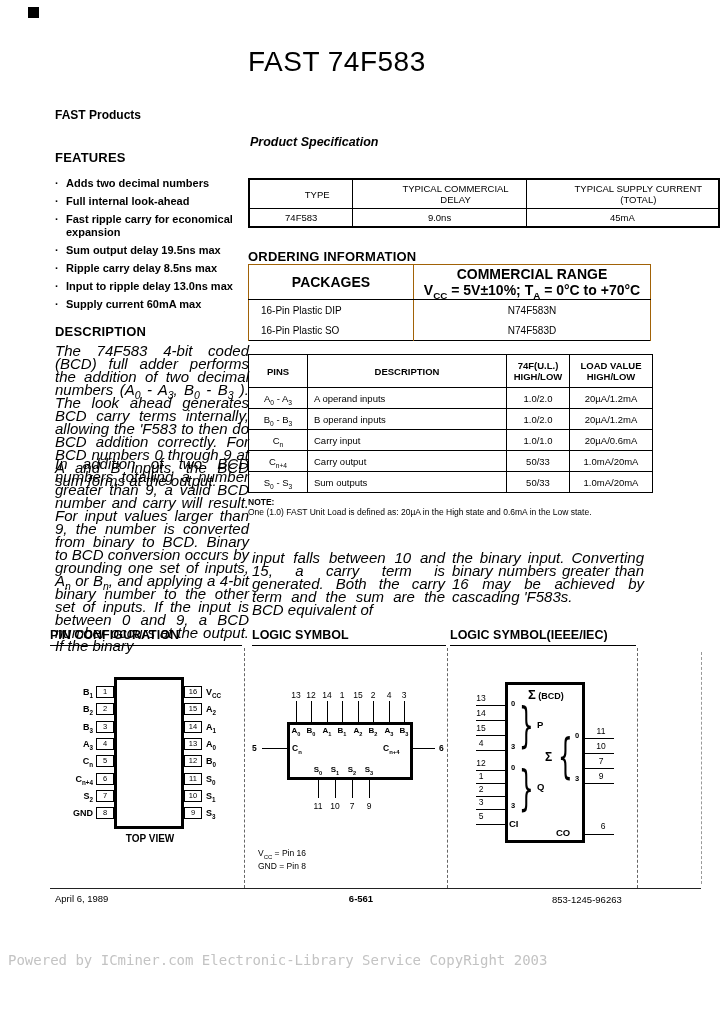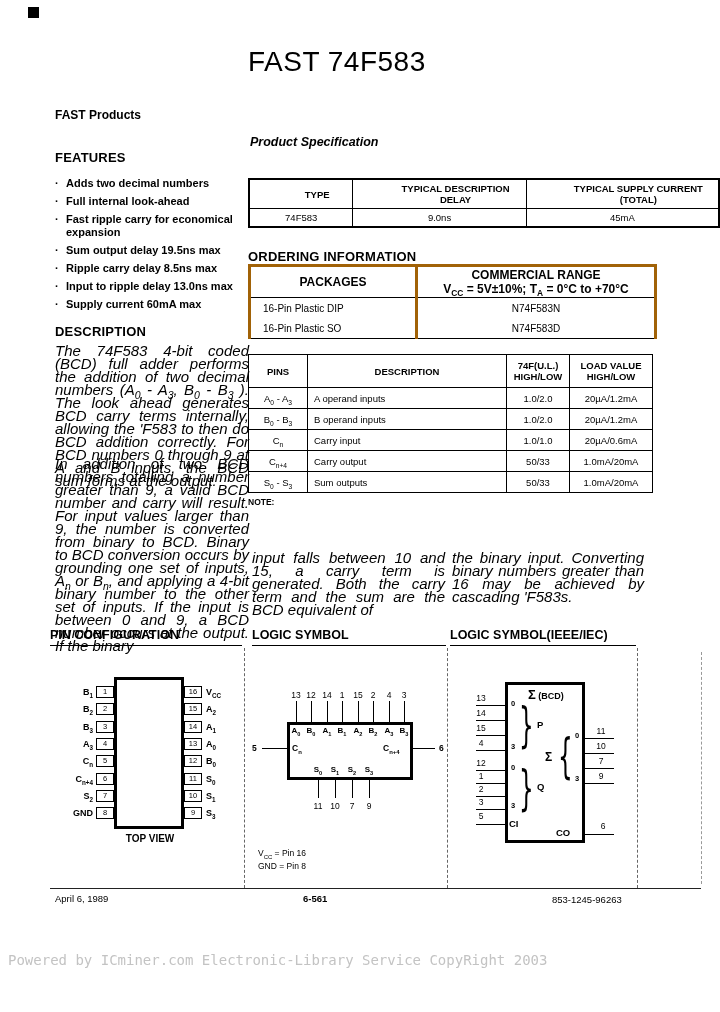--- a/index.html
+++ b/index.html
@@ -17,25 +17,25 @@
   .h-section{font-size:13px;font-weight:bold;letter-spacing:0.2px;}
   .features-head{left:55px;top:150px;}
   .features{left:55px;top:177px;width:202px;}
   .feat-item{display:flex;font-size:11px;font-weight:bold;line-height:13px;margin-bottom:5px;}
   .feat-bullet{width:11px;flex:0 0 11px;}
   
   table{border-collapse:collapse;}
   .t1{left:248px;top:178px;}
   .t1 th,.t1 td{border:1px solid #000;font-size:9.5px;text-align:center;padding:1px 2px;}
   .t1 table,.t1{border:2px solid #000;}
-  .t1 th{height:26px;font-weight:bold;padding-left:34px;}
+  .t1 th{height:26px;font-weight:normal;padding-left:34px;}
   .t1 td{height:15px;margin-left:33px;}
   .ord-head{left:248px;top:249px;}
   .t2{left:248px;top:264px;}
-  .t2 th,.t2 td{border:3px solid #a16207;font-size:12px;padding:1px 3px;}
+  .t2 th,.t2 td{border:1px solid #a16207;font-size:14px;padding:1px 3px;}
   .t2{border:1.5px solid #000;}
   .t2 th{height:27px;font-weight:bold;text-align:center;}
   .t2 td{height:18px;}
   .t2 td.pkg{text-align:left;padding-left:12px;border-bottom:none;border-top:none;font-size:10px;}
   .t2 td.part{text-align:center;border-bottom:none;border-top:none;font-size:10px;}
   .t2 tr.hdr th{border-bottom:1px solid #000;}
   .fan-head{left:250px;top:355px;}
   .t3{left:248px;top:354px;}
   .t3 th,.t3 td{border:1px solid #000;font-size:9.5px;padding:1px 3px;}
   .t3{border:1.5px solid #000;}
@@ -79,21 +79,21 @@
   .ie-head{left:528px;top:687px;font-size:9px;font-weight:bold;}
   .ie-head .sg{font-size:13px;}
   .ie-num{position:absolute;width:22px;font-size:8.5px;text-align:center;}
   .ie-digit{position:absolute;font-size:7.5px;font-weight:bold;}
   .ie-glab{position:absolute;font-size:9.5px;font-weight:bold;}
   .brace{position:absolute;font-size:42px;font-family:"DejaVu Sans",sans-serif;
          transform:scale(0.55,1.15);transform-origin:left top;line-height:48px;}
   
   .foot{font-size:9.5px;}
   .f-date{left:55px;top:893px;}
-  .f-page{left:303px;top:893px;width:90px;font-weight:bold;}
+  .f-page{left:316px;top:893px;width:90px;text-align:center;font-weight:bold;}
   .f-doc{left:552px;top:894px;}
   .watermark{left:8px;top:952px;font-family:"DejaVu Sans Mono",monospace;font-size:14px;
              color:#c3c3c3;letter-spacing:0px;white-space:nowrap;}
 </style>
 </head>
 <body>
 
 <div id="page">
 
   <div class="abs corner-mark"></div>
@@ -131,21 +131,21 @@
     <div class="feat-item">
         <span class="feat-bullet">·</span>
         <span>Supply current 60mA max</span>
       </div>
   </div>
 
   <table class="abs t1">
     <tbody>
         <tr>
       <th style="width:72px">TYPE</th>
-      <th style="width:146px">TYPICAL DESCRIPTION DELAY</th>
+      <th style="width:146px">TYPICAL COMMERCIAL DELAY</th>
       <th style="width:170px">TYPICAL SUPPLY CURRENT (TOTAL)</th>
     </tr>
     <tr>
       <td>74F583</td>
       <td>9.0ns</td>
       <td>45mA</td>
     </tr>
   </tbody>
     </table>
 
@@ -204,20 +204,21 @@
     </tr>
     <tr>
       <td>S<sub>0</sub> - S<sub>3</sub></td>
       <td class="desc">Sum outputs</td>
       <td>50/33</td>
       <td>1.0mA/20mA</td>
     </tr>
   </tbody>
     </table>
   <div class="abs note-label">NOTE:</div>
+  <div class="abs note-text">One (1.0) FAST Unit Load is defined as: 20µA in the High state and 0.6mA in the Low state.</div>
 
   <div class="abs h-section desc-head">DESCRIPTION</div>
   <div class="abs para p1">The 74F583 4-bit coded (BCD) full adder performs the addition of  two decimal numbers (A<sub>0</sub> - A<sub>3</sub>, B<sub>0</sub> - B<sub>3</sub> ). The look ahead generates BCD carry terms internally, allowing the 'F583 to then do BCD addition correctly. For BCD numbers 0 through 9 at A and B inputs, the BCD sum forms at the output.</div>
   <div class="abs para p2">In addition of two BCD numbers totalling a number greater than 9, a valid BCD number and  carry will result. For input values larger than 9, the number is converted from binary to BCD. Binary to BCD conversion occurs by grounding one set of inputs, A<sub>n</sub> or B<sub>n</sub>, and applying a 4-bit binary number to the other set of inputs. If the input is between 0 and 9, a BCD number occurs at the output. If the binary</div>
   <div class="abs para p3">input falls between 10 and 15, a carry term is generated. Both the carry term and the sum are the BCD equivalent of</div>
   <div class="abs para p4">the binary input. Converting binary numbers greater than 16 may be achieved by cascading 'F583s.</div>
 
   <div class="abs panel-title pt-pin">PIN CONFIGURATION</div>
   <div class="abs panel-title pt-ieee">LOGIC SYMBOL(IEEE/IEC)</div>
   <div class="abs panel-title pt-logic">LOGIC SYMBOL</div>

